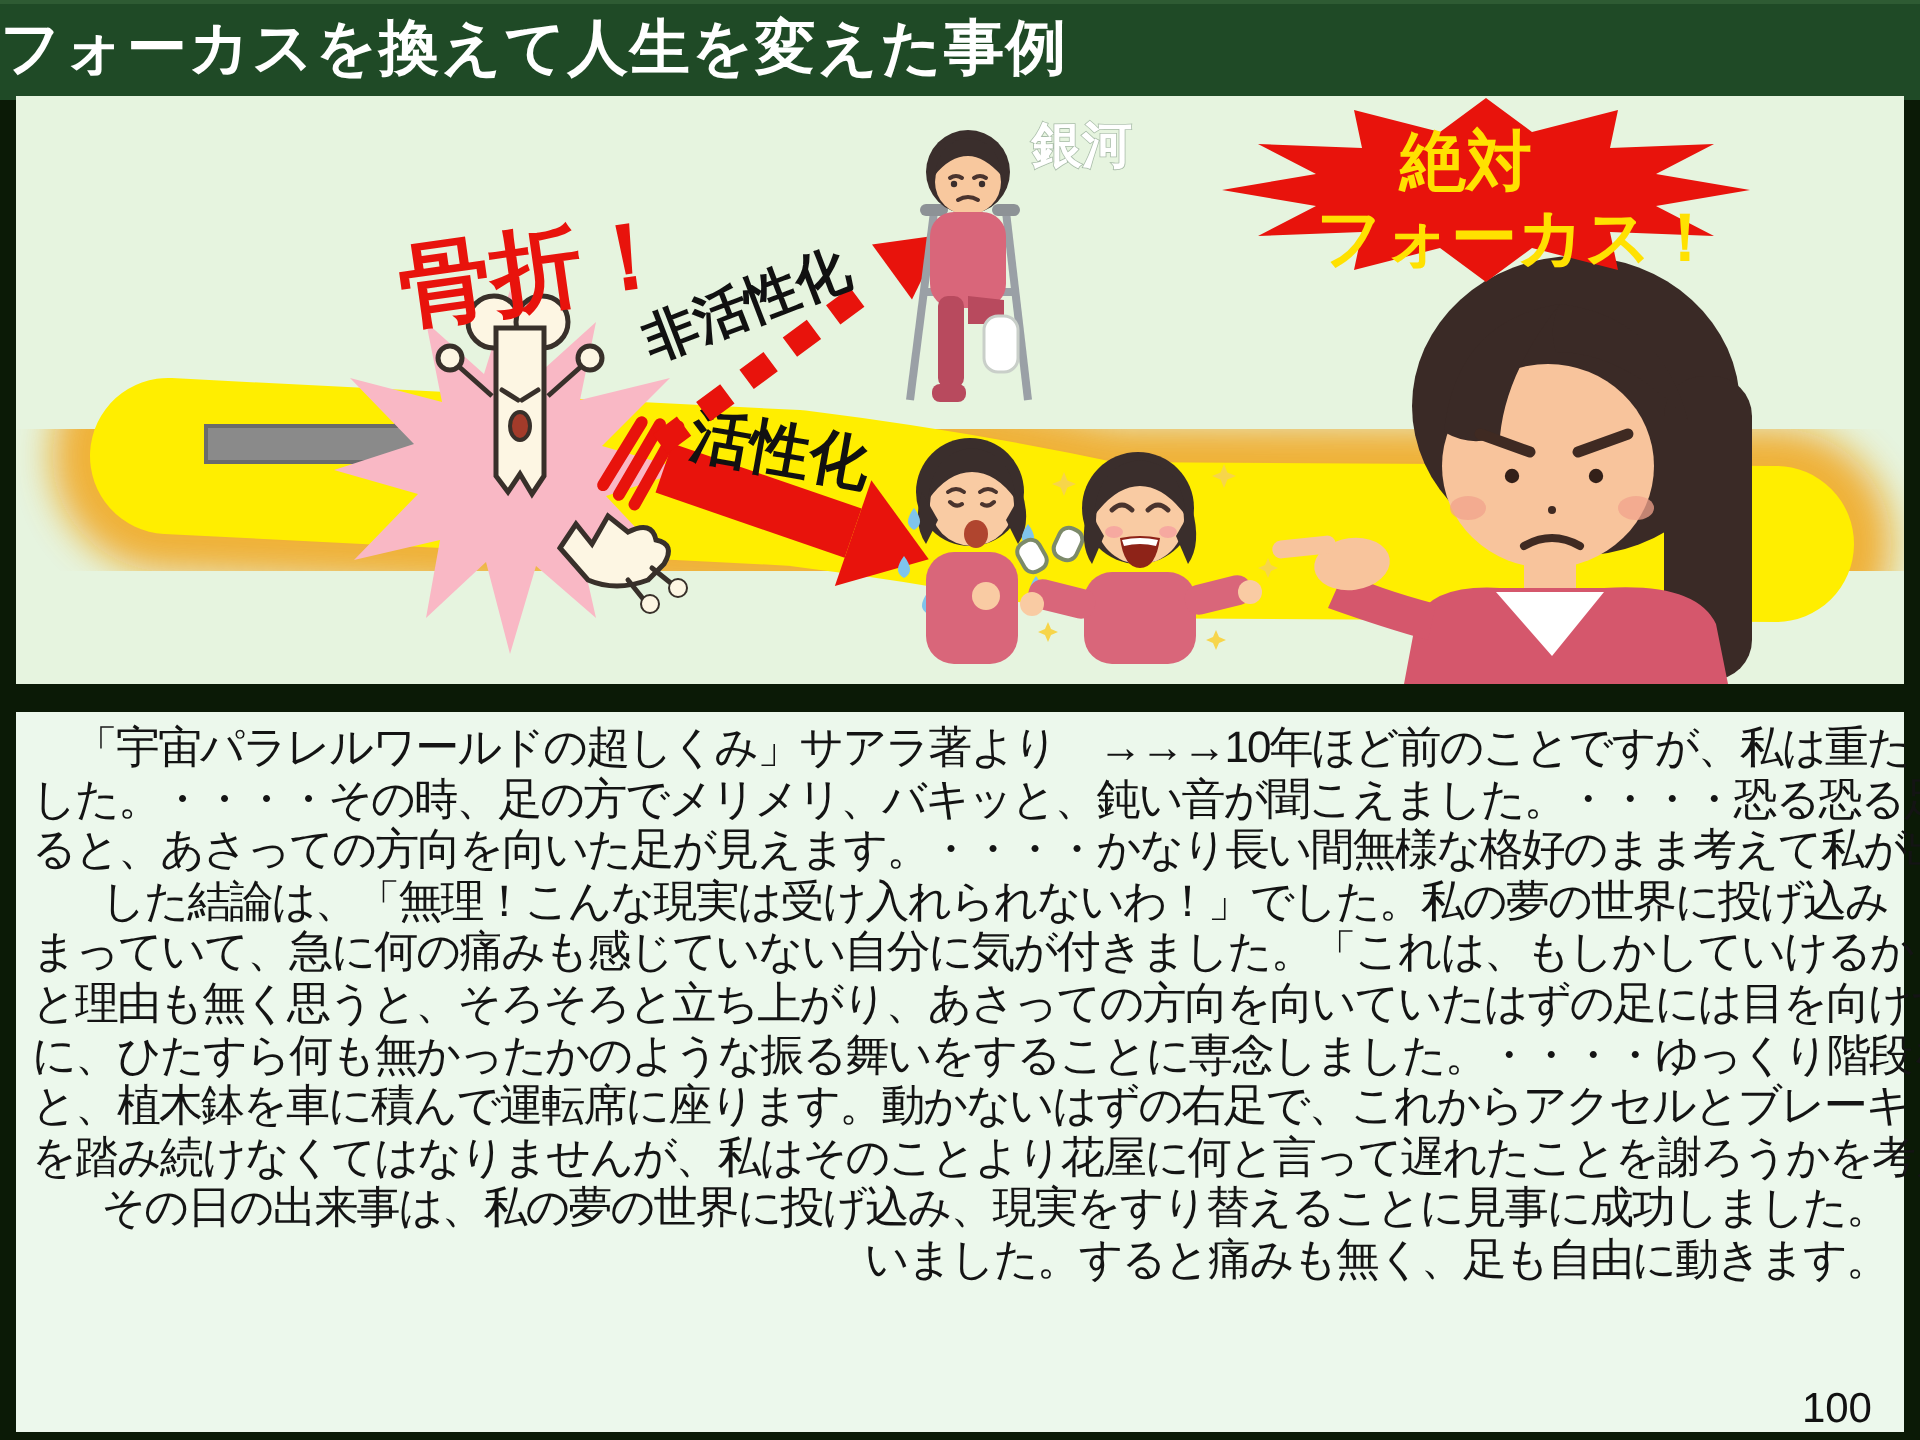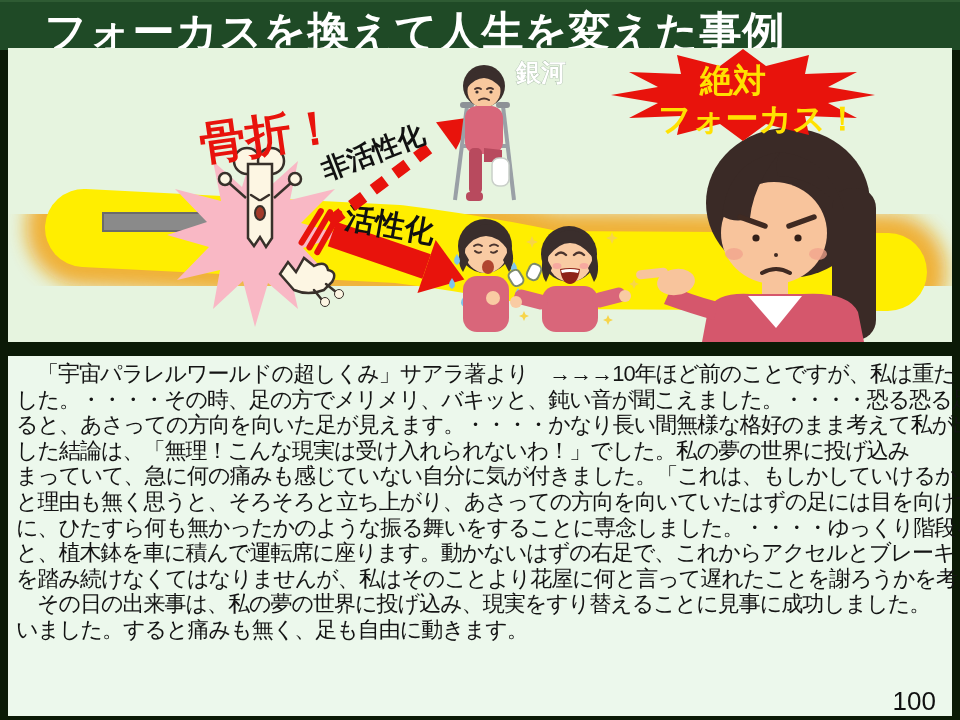--- a/index.html
+++ b/index.html
@@ -10,21 +10,21 @@
   }
   .slide{position:relative;width:960px;height:720px;background:#0B1A06;}
 
   
   .title-bar{
     position:absolute;top:0;left:0;width:960px;height:48px;
     background:#1F4A26;border-top:2px solid #2E5B33;
   }
   .title-bar h1{
     margin:0;position:absolute;left:0;right:130px;top:2px;
-    text-align:center;color:#FFFFFF;font-size:42px;font-weight:bold;
+    text-align:left;color:#FFFFFF;font-size:30px;font-weight:bold;
     letter-spacing:1px;white-space:nowrap;
   }
   .credit{
     position:absolute;right:8px;bottom:6px;
     color:#FFFFC8;font-size:15px;font-weight:bold;white-space:nowrap;
   }
 
   
   .illustration-panel{
     position:absolute;top:48px;left:8px;width:944px;height:294px;
@@ -36,25 +36,25 @@
   .divider{position:absolute;top:342px;left:0;width:960px;height:14px;background:#0B1A06;}
 
   
   .text-panel{
     position:absolute;top:356px;left:8px;width:944px;height:360px;
     background:#ECF8EC;color:#141414;
   }
   .story{padding:5px 8px 0 8px;}
   .story .line{
     font-size:22px;line-height:25.6px;letter-spacing:-1px;
-    white-space:nowrap;overflow:visible;font-weight:500;
+    white-space:nowrap;overflow:visible;font-weight:500;text-align:right;
   }
   .page-number{
     position:absolute;right:16px;bottom:-1px;
-    font-size:26px;color:#111;
+    font-size:21px;color:#111;
   }
 </style>
 </head>
 <body>
 
 <div class="slide">
 
   <header class="title-bar">
     <h1>フォーカスを換えて人生を変えた事例</h1>
   </header>

